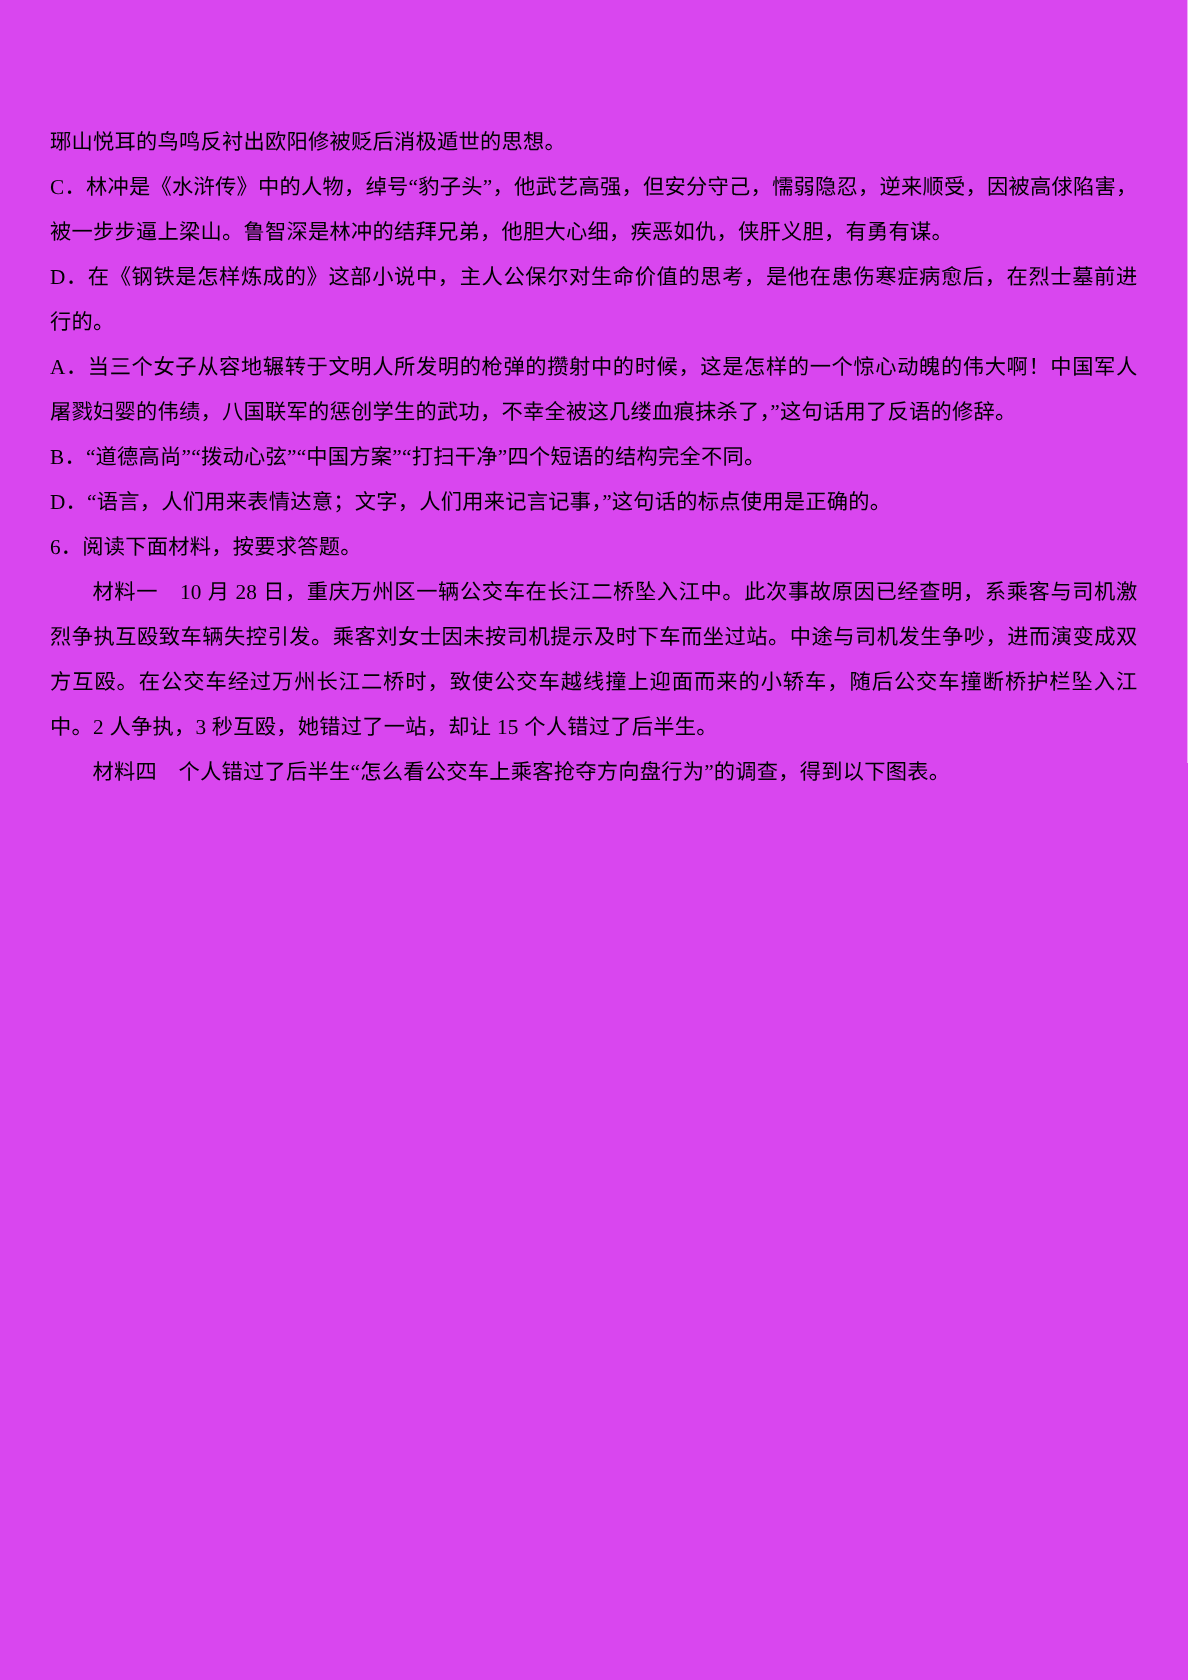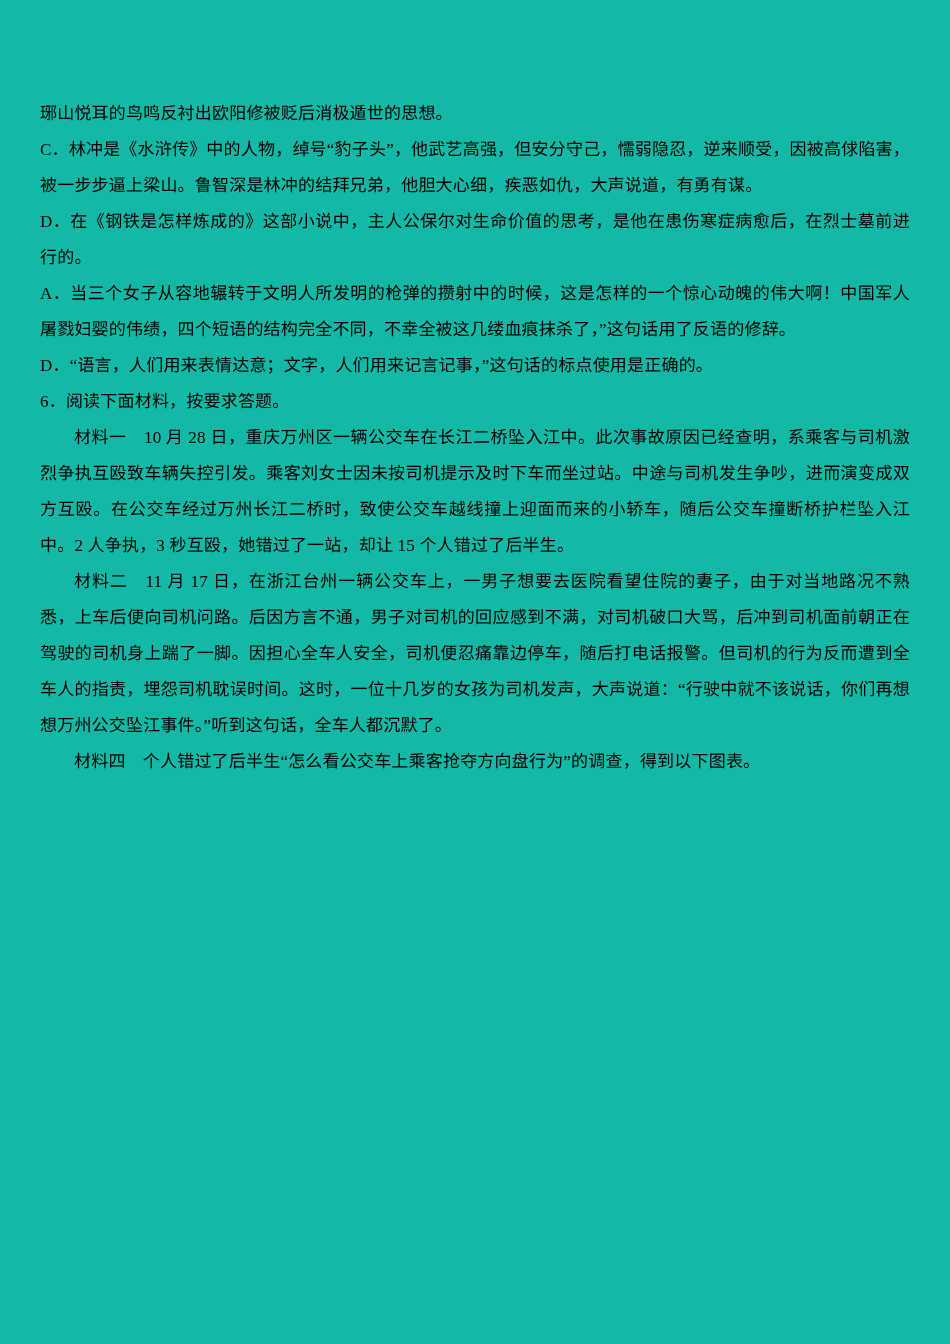--- a/index.html
+++ b/index.html
@@ -6,21 +6,21 @@
   html, body {
     margin: 0;
     padding: 0;
     background: #ffffff;
   }
   .page {
     position: relative;
     width: 950px;
     height: 1344px;
     margin: 0 auto;
-    background: #14b8a6;
+    background: #d946ef;
     color: #000000;
     font-family: "Liberation Serif", "DejaVu Serif", serif;
     font-size: 17px;
     line-height: 36px;
     box-sizing: border-box;
     padding: 96px 40px 0 40px;
     overflow: hidden;
   }
   .page p {
     margin: 0;
@@ -33,22 +33,22 @@
     text-indent: 2em;
     font-family: Liberation Serif, serif;
   }
 </style>
 </head>
 <body>
 
 <div class="page">
   <div>
       <p class="">琊山悦耳的鸟鸣反衬出欧阳修被贬后消极遁世的思想。</p>
-      <p class="">C．林冲是《水浒传》中的人物，绰号“豹子头”，他武艺高强，但安分守己，懦弱隐忍，逆来顺受，因被高俅陷害，被一步步逼上梁山。鲁智深是林冲的结拜兄弟，他胆大心细，疾恶如仇，大声说道，有勇有谋。</p>
+      <p class="">C．林冲是《水浒传》中的人物，绰号“豹子头”，他武艺高强，但安分守己，懦弱隐忍，逆来顺受，因被高俅陷害，被一步步逼上梁山。鲁智深是林冲的结拜兄弟，他胆大心细，疾恶如仇，侠肝义胆，有勇有谋。</p>
       <p class="">D．在《钢铁是怎样炼成的》这部小说中，主人公保尔对生命价值的思考，是他在患伤寒症病愈后，在烈士墓前进行的。</p>
-      <p class="">A．当三个女子从容地辗转于文明人所发明的枪弹的攒射中的时候，这是怎样的一个惊心动魄的伟大啊！中国军人屠戮妇婴的伟绩，四个短语的结构完全不同，不幸全被这几缕血痕抹杀了，”这句话用了反语的修辞。</p>
+      <p class="">A．当三个女子从容地辗转于文明人所发明的枪弹的攒射中的时候，这是怎样的一个惊心动魄的伟大啊！中国军人屠戮妇婴的伟绩，八国联军的惩创学生的武功，不幸全被这几缕血痕抹杀了，”这句话用了反语的修辞。</p>
+      <p class="">B．“道德高尚”“拨动心弦”“中国方案”“打扫干净”四个短语的结构完全不同。</p>
       <p class="">D．“语言，人们用来表情达意；文字，人们用来记言记事，”这句话的标点使用是正确的。</p>
       <p class="">6．阅读下面材料，按要求答题。</p>
       <p class="indent">材料一　10 月 28 日，重庆万州区一辆公交车在长江二桥坠入江中。此次事故原因已经查明，系乘客与司机激烈争执互殴致车辆失控引发。乘客刘女士因未按司机提示及时下车而坐过站。中途与司机发生争吵，进而演变成双方互殴。在公交车经过万州长江二桥时，致使公交车越线撞上迎面而来的小轿车，随后公交车撞断桥护栏坠入江中。2 人争执，3 秒互殴，她错过了一站，却让 15 个人错过了后半生。</p>
-      <p class="indent">材料二　11 月 17 日，在浙江台州一辆公交车上，一男子想要去医院看望住院的妻子，由于对当地路况不熟悉，上车后便向司机问路。后因方言不通，男子对司机的回应感到不满，对司机破口大骂，后冲到司机面前朝正在驾驶的司机身上踹了一脚。因担心全车人安全，司机便忍痛靠边停车，随后打电话报警。但司机的行为反而遭到全车人的指责，埋怨司机耽误时间。这时，一位十几岁的女孩为司机发声，大声说道：“行驶中就不该说话，你们再想想万州公交坠江事件。”听到这句话，全车人都沉默了。</p>
       <p class="indent">材料四　个人错过了后半生“怎么看公交车上乘客抢夺方向盘行为”的调查，得到以下图表。</p>
     </div>
 </div>
 
 </body></html>

